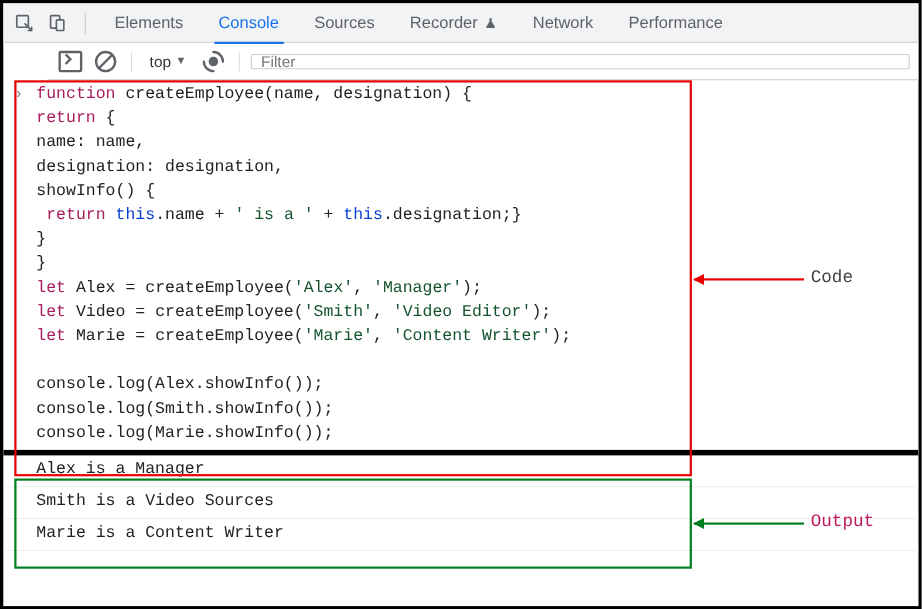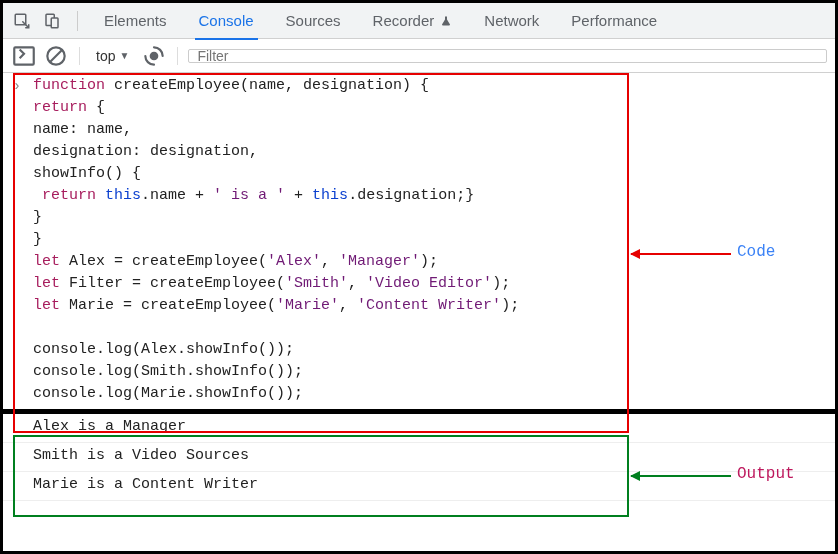--- a/index.html
+++ b/index.html
@@ -59,20 +59,21 @@
   }
   
   .toolbar2 {
     display: flex;
     align-items: center;
     height: 34px;
     border-bottom: 1px solid #d0d0d0;
     padding: 0 8px;
     gap: 6px;
     background: #fff;
+    margin-left: 40px;
   }
   .toolbar2 .iconbtn {
     width: 26px; height: 26px;
     display: flex; align-items: center; justify-content: center;
     color: #5f6368;
   }
   .toolbar2 .divider {
     width: 1px; height: 18px; background: #ddd; margin: 0 4px;
   }
   .ctx {
@@ -112,21 +113,21 @@
     user-select: none;
     font-size: 14px;
   }
   .code {
     padding: 2px 8px 4px 2px;
     white-space: pre;
     flex: 1;
   }
   .kw { color: #a71d5d; }        
   .bluekw { color: #0a3fcf; }    
-  .str { color: #701a75; }
+  .str { color: #14532d; }
   .out { color: #222; }
   
   .ann-box-red {
     position: absolute;
     border: 2px solid #e60000;
     pointer-events: none;
   }
   .ann-box-green {
     position: absolute;
     border: 2px solid #007f1f;
@@ -225,21 +226,21 @@
       <div class="gutter">›</div>
       <div class="code"><span class="kw">function</span><span> createEmployee(name, designation) {</span>
 <span class="kw">return</span><span> {</span>
 <span>name: name,</span>
 <span>designation: designation,</span>
 <span>showInfo() {</span>
 <span> </span><span class="kw">return</span><span> </span><span class="bluekw">this</span><span>.name + </span><span class="str">' is a '</span><span> + </span><span class="bluekw">this</span><span>.designation;}</span>
 <span>}</span>
 <span>}</span>
 <span class="kw">let</span><span> Alex = createEmployee(</span><span class="str">'Alex'</span><span>, </span><span class="str">'Manager'</span><span>);</span>
-<span class="kw">let</span><span> Filter = createEmployee(</span><span class="str">'Smith'</span><span>, </span><span class="str">'Video Editor'</span><span>);</span>
+<span class="kw">let</span><span> Video = createEmployee(</span><span class="str">'Smith'</span><span>, </span><span class="str">'Video Editor'</span><span>);</span>
 <span class="kw">let</span><span> Marie = createEmployee(</span><span class="str">'Marie'</span><span>, </span><span class="str">'Content Writer'</span><span>);</span>
 
 <span>console.log(Alex.showInfo());</span>
 <span>console.log(Smith.showInfo());</span>
 <span>console.log(Marie.showInfo());</span></div>
     </div>
 
     <div class="row" style="border-top:5px solid #000000;">
       <div class="gutter"></div>
       <div class="code out">Alex is a Manager</div>
@@ -250,19 +251,19 @@
     </div>
     <div class="row">
       <div class="gutter"></div>
       <div class="code out">Marie is a Content Writer</div>
     </div>
 
     <div class="ann-box-red" style="left:10px; top:0px; width:616px; height:360px;"></div>
     <div class="ann-box-green" style="left:10px; top:362px; width:616px; height:82px;"></div>
 
     <div class="ann-arrow" style="left:628px; top:180px; width:100px; background:#e60000; color:#e60000;"></div>
-    <div class="ann-label" style="left:734px; top:170px; color:#3b82f6;">Code</div>
+    <div class="ann-label" style="left:734px; top:170px; color:#404040;">Code</div>
 
     <div class="ann-arrow" style="left:628px; top:402px; width:100px; background:#007f1f; color:#007f1f;"></div>
     <div class="ann-label" style="left:734px; top:392px; color:#be185d;">Output</div>
   </div>
 
 </div>
 
 </body></html>

